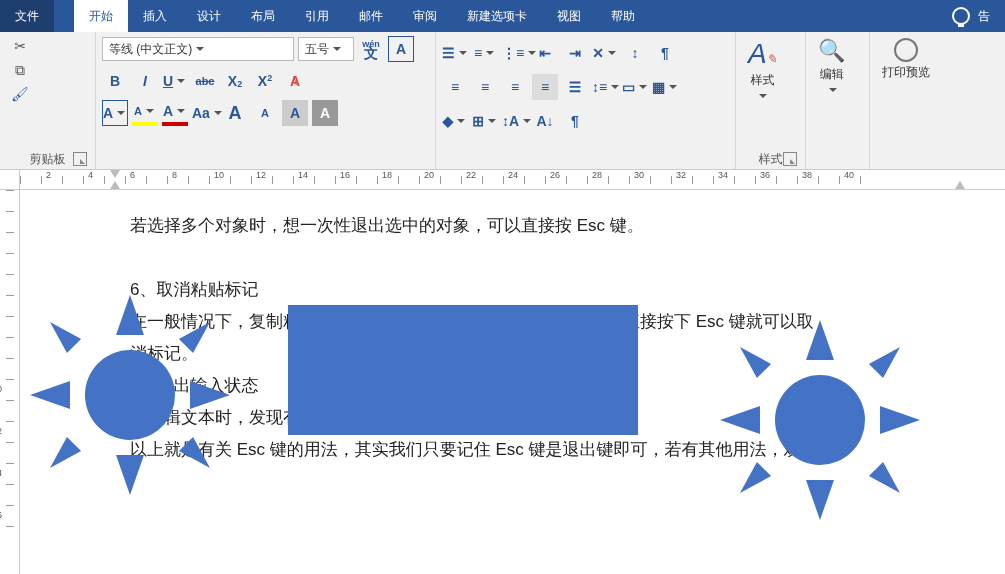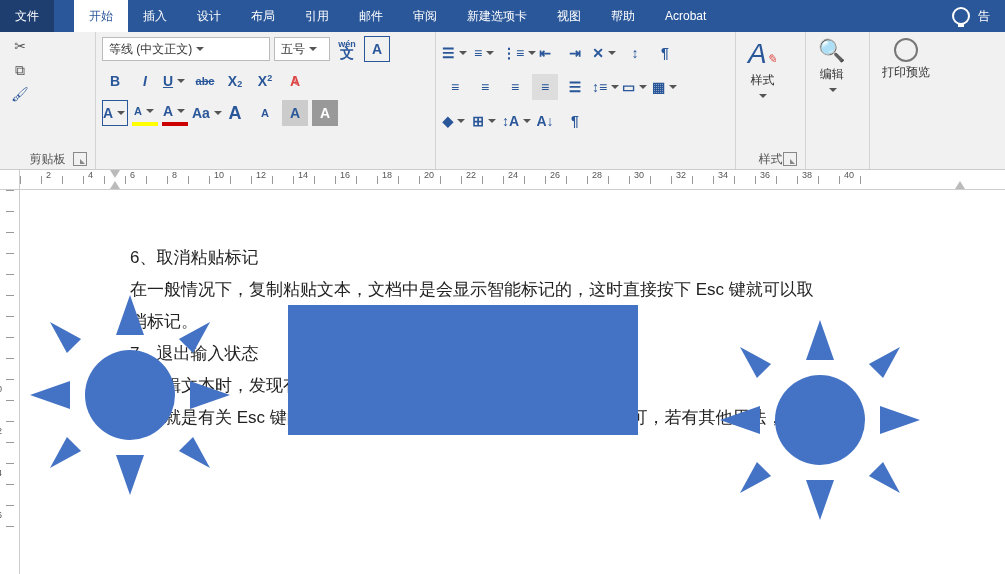--- a/index.html
+++ b/index.html
@@ -74,21 +74,20 @@
   <div class="tab active">开始</div>
   <div class="tab">插入</div>
   <div class="tab">设计</div>
   <div class="tab">布局</div>
   <div class="tab">引用</div>
   <div class="tab">邮件</div>
   <div class="tab">审阅</div>
   <div class="tab">新建选项卡</div>
   <div class="tab">视图</div>
   <div class="tab">帮助</div>
-  <div class="tab">Acrobat</div>
   <div class="tab-spacer"></div>
   <div class="bulb"></div>
   <div class="tab" style="padding-left:0">告</div>
 </div>
 
 <div class="ribbon">
 
   <div class="group" style="width:96px">
     <div class="group-body">
       <div class="col">
@@ -99,21 +98,21 @@
     </div>
     <div class="group-label">
       <span>剪贴板</span>
       <div class="corner"></div>
     </div>
   </div>
 
   <div class="group" style="width:340px">
     <div class="group-body" style="flex-direction:column;gap:6px;width:100%">
       <div class="row">
-        <div class="combo" style="width:168px">
+        <div class="combo" style="width:192px">
           <span>等线 (中文正文)</span>
             <div class="drop"></div>
         </div>
         <div class="combo" style="width:56px">
           <span>五号</span>
             <div class="drop"></div>
         </div>
         <div class="fmt" style="flex-direction:column;line-height:9px">
           <span style="font-size:9px">wén</span>
           <span>文</span>
@@ -343,20 +342,21 @@
       <div class="vtick">
         <span>14</span>
       </div>
       <div class="vtick"></div>
       <div class="vtick">
         <span>16</span>
       </div>
       <div class="vtick"></div>
     </div>
   <div class="page">
+    <div class="para">若选择多个对象时，想一次性退出选中的对象，可以直接按 Esc 键。</div>
     <div class="para" style="height:32px"></div>
     <div class="para">6、取消粘贴标记</div>
     <div class="para">在一般情况下，复制粘贴文本，文档中是会显示智能标记的，这时直接按下 Esc 键就可以取</div>
     <div class="para">消标记。</div>
     <div class="para">7、退出输入状态</div>
     <div class="para">在编辑文本时，发现有误，想退出输入，可按 Esc 键取消。</div>
     <div class="para">以上就是有关 Esc 键的用法，其实我们只要记住 Esc 键是退出键即可，若有其他用法，欢</div>
 
     <div class="sun" style="left:10px;top:105px;width:200px;height:200px">
       <div class="core" style="left:55px;top:55px;width:90px;height:90px"></div>

